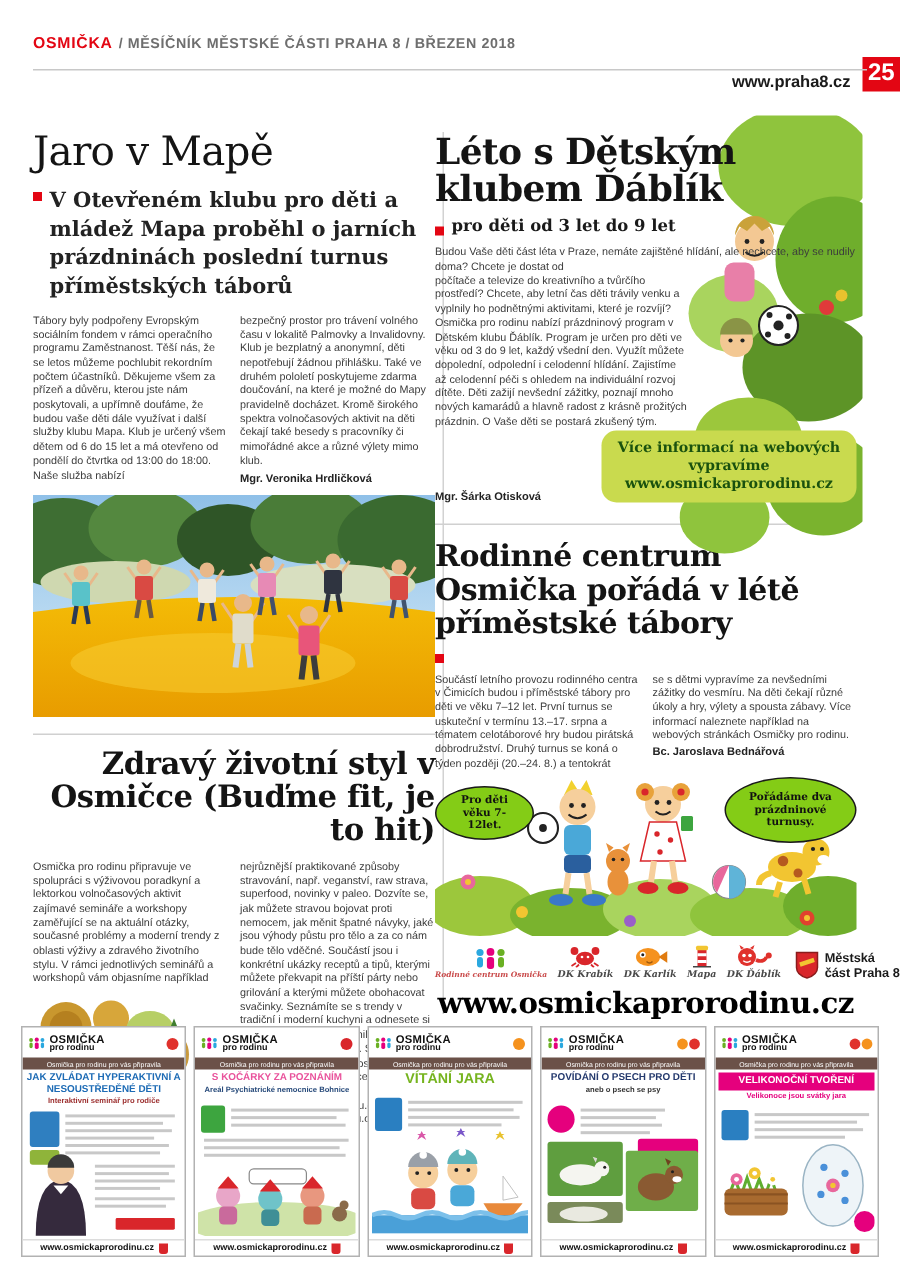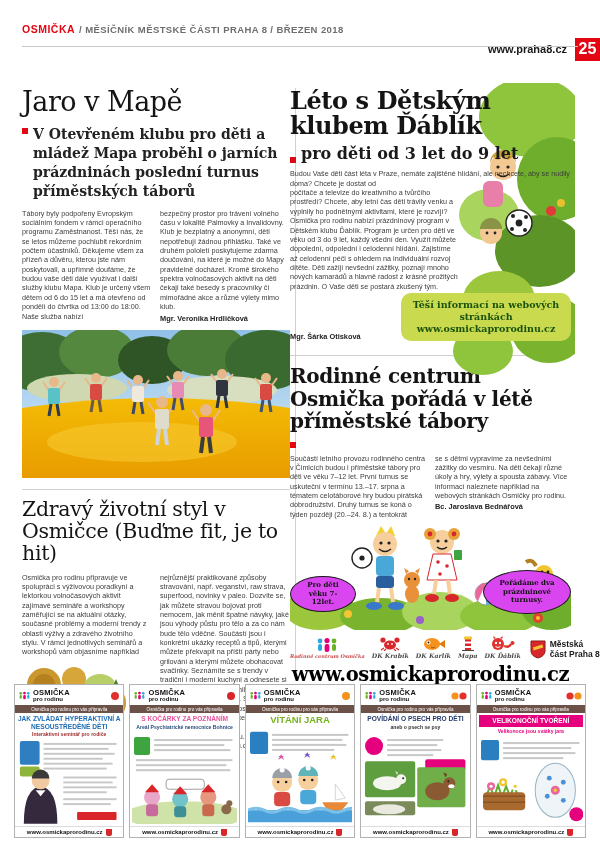--- a/index.html
+++ b/index.html
@@ -5,21 +5,21 @@
   * { margin:0; padding:0; box-sizing:border-box; }
   html,body { background:#fff; }
   body {
     width:600px; height:849px; position:relative; overflow:hidden;
     font-family:"Liberation Sans", sans-serif; color:#3a3a3a;
   }
   
   .hdr { position:absolute; top:17px; left:22px; right:0; height:24px; display:flex; align-items:center; }
   .hdr-brand { color:#e30613; font-weight:bold; font-size:10.5px; letter-spacing:.5px; }
   .hdr-issue { color:#6e6e6e; font-weight:bold; font-size:9.5px; letter-spacing:.4px; margin-left:4px; }
-  .hdr-right { margin-left:auto; display:flex; align-items:center;margin-top:40px; }
+  .hdr-right { margin-left:auto; display:flex; align-items:flex-end;margin-top:40px; }
   .hdr-site { font-weight:bold; font-size:11px; color:#1a1a1a; margin-right:8px; }
   .pagebox { width:25px; height:23px; background:#e30613; color:#fff; font-weight:bold; font-size:16px; display:flex; align-items:center; justify-content:center; }
   .hdr-rule { position:absolute; top:46px; left:22px; width:556px; height:1px; background:#c8c8c8; }
   .vrule { position:absolute; top:88px; left:295px; width:1px; height:588px; background:#d2d2d2; }
 
   
   h1,h2 { font-family:"DejaVu Serif", serif; color:#141414; }
   .sq { flex:0 0 auto; width:6px; height:6px; background:#e30613; margin-top:3px; margin-right:5px; }
   .lead { display:flex; font-family:"DejaVu Serif", serif; font-weight:bold; }
   .bodycols { display:flex; gap:9px; }
@@ -28,46 +28,46 @@
   .rule { border-top:1px solid #d0d0d0; }
 
   
   .colL { position:absolute; left:22px; top:88px; width:268px; }
   .colL h1 { font-size:27px; line-height:1; font-weight:normal; letter-spacing:-.5px; }
   .colL .lead { margin-top:10px; font-size:14px; line-height:1.35; color:#222; }
   .colL .bodycols { margin-top:8px; }
   .colL .bcol { width:129px; }
   .photo { margin-top:7px; width:268px; height:148px; display:block; }
   .zdravy { margin-top:11px; padding-top:8px; }
-  .zdravy h2 { font-size:20.5px; line-height:1.08; font-weight:normal; letter-spacing:-.3px; }
+  .zdravy h2 { font-size:20.5px; line-height:1.08; font-weight:bold; letter-spacing:-.3px;text-align:right; }
   .zdravy .bodycols { margin-top:8px; }
   .fruit { display:block; margin-top:4px; width:105px; height:116px; }
 
   
   .colR { position:absolute; left:290px; top:88px; width:281px; }
   .colR h1 { font-size:24px; line-height:1.05; font-weight:bold; width:215px; letter-spacing:-.4px; position:relative; z-index:2; }
-  .subline { display:flex; margin-top:6px; font-family:"DejaVu Serif", serif; font-weight:bold; font-size:16px; color:#1a1a1a; position:relative; z-index:2;align-items:flex-end; }
+  .subline { display:flex; margin-top:6px; font-family:"DejaVu Serif", serif; font-weight:bold; font-size:11px; color:#1a1a1a; position:relative; z-index:2;align-items:flex-end; }
   .bodyR { position:relative; margin-top:6px; height:178px; }
   .bodyR p { font-size:7.2px; line-height:1.3; color:#3c3c3c; position:relative; z-index:2; }
   .bodyR .p2 { width:170px; }
   .bodyR .author { position:absolute; left:0; bottom:6px; z-index:2; }
   .dablik-illo { position:absolute; right:-4px; top:-86px; width:122px; height:300px; z-index:1; }
   .infobox { position:absolute; right:0; top:124px; width:170px; z-index:3;
              background:#c9da4e; border-radius:10px; padding:6px 8px;
              font-family:"DejaVu Serif", serif; font-weight:bold; font-size:9.5px; line-height:1.25;
              color:#1a520e; text-align:center; }
   .rodinne { margin-top:8px; padding-top:9px; }
   .rodinne h2 { font-size:20px; line-height:1.12; font-weight:bold; letter-spacing:-.3px; }
   .rodinne .bodycols { margin-top:6px; }
   .rodinne .bcol { width:136px; }
   .illo2 { position:relative; margin-top:3px; height:108px; }
   .illo2 svg { position:absolute; inset:0; width:100%; height:100%; }
-  .bubble { position:absolute; background:#d946ef; border:1.5px solid #1a1a1a; border-radius:50%;
+  .bubble { position:absolute; background:#84cc16; border:1.5px solid #1a1a1a; border-radius:50%;
             font-family:"DejaVu Serif", serif; font-weight:bold; font-size:7px; line-height:1.2;
-            color:#111; display:flex; align-items:center; justify-content:center; text-align:center; padding:3px 7px; z-index:2;margin-top:46px; }
+            color:#111; display:flex; align-items:center; justify-content:center; text-align:center; padding:3px 7px; z-index:2; }
   .b1 { left:0; top:8px; width:66px; height:36px; }
   .b2 { right:0; top:2px; width:88px; height:44px; }
   .logos { margin-top:5px; display:flex; align-items:flex-end; gap:7px; }
   .logo { display:flex; flex-direction:column; align-items:center; }
   .logo-label { font-family:"DejaVu Serif", serif; font-style:italic; font-weight:bold; font-size:6.3px; color:#4a4a4a; margin-top:1px; white-space:nowrap; }
   .logo-label.tiny { font-size:5px; color:#c94a4a; }
   .praha8 { display:flex; align-items:center; gap:4px; margin-left:2px; }
   .praha8-label { font-weight:bold; font-size:8.5px; line-height:1.1; color:#1a1a1a; width:52px; }
   .urlbig { margin-top:4px; text-align:center; font-family:"DejaVu Serif", serif; font-weight:bold; font-size:19.5px; letter-spacing:-.3px; color:#000; }
 
@@ -257,21 +257,21 @@
         <circle cx="73" cy="134" r="2" fill="#222"></circle>
       <circle cx="59" cy="146" r="2" fill="#222"></circle>
         <circle cx="72" cy="147" r="2" fill="#222"></circle>
       <circle cx="98" cy="128" r="5" fill="#e03a3a"></circle>
         <circle cx="108" cy="120" r="4" fill="#e8c22e"></circle>
     </svg>
 
     <p>Budou Vaše děti část léta v Praze, nemáte zajištěné hlídání, ale nechcete, aby se nudily doma? Chcete je dostat od</p>
     <p class="p2">počítače a televize do kreativního a tvůrčího prostředí? Chcete, aby letní čas děti trávily venku a vyplnily ho podnětnými aktivitami, které je rozvíjí? Osmička pro rodinu nabízí prázdninový program v Dětském klubu Ďáblík. Program je určen pro děti ve věku od 3 do 9 let, každý všední den. Využít můžete dopolední, odpolední i celodenní hlídání. Zajistíme až celodenní péči s ohledem na individuální rozvoj dítěte. Děti zažijí nevšední zážitky, poznají mnoho nových kamarádů a hlavně radost z krásně prožitých prázdnin. O Vaše děti se postará zkušený tým.</p>
     <div class="author">Mgr. Šárka Otisková</div>
-    <div class="infobox">Těší informací na webových stránkách www.osmickaprorodinu.cz</div>
+    <div class="infobox">Více informací na webových vypravíme www.osmickaprorodinu.cz</div>
   </div>
 
   <div class="rodinne rule">
     <h2>Rodinné centrum Osmička pořádá v létě příměstské tábory</h2>
     <div class="subline">
       <span class="sq"></span>
     </div>
     <div class="bodycols">
       <div class="bcol">Součástí letního provozu rodinného centra v Čimicích budou i příměstské tábory pro děti ve věku 7–12 let. První turnus se uskuteční v termínu 13.–17. srpna a tématem celotáborové hry budou pirátská dobrodružství. Druhý turnus se koná o týden později (20.–24. 8.) a tentokrát</div>
       <div class="bcol">

